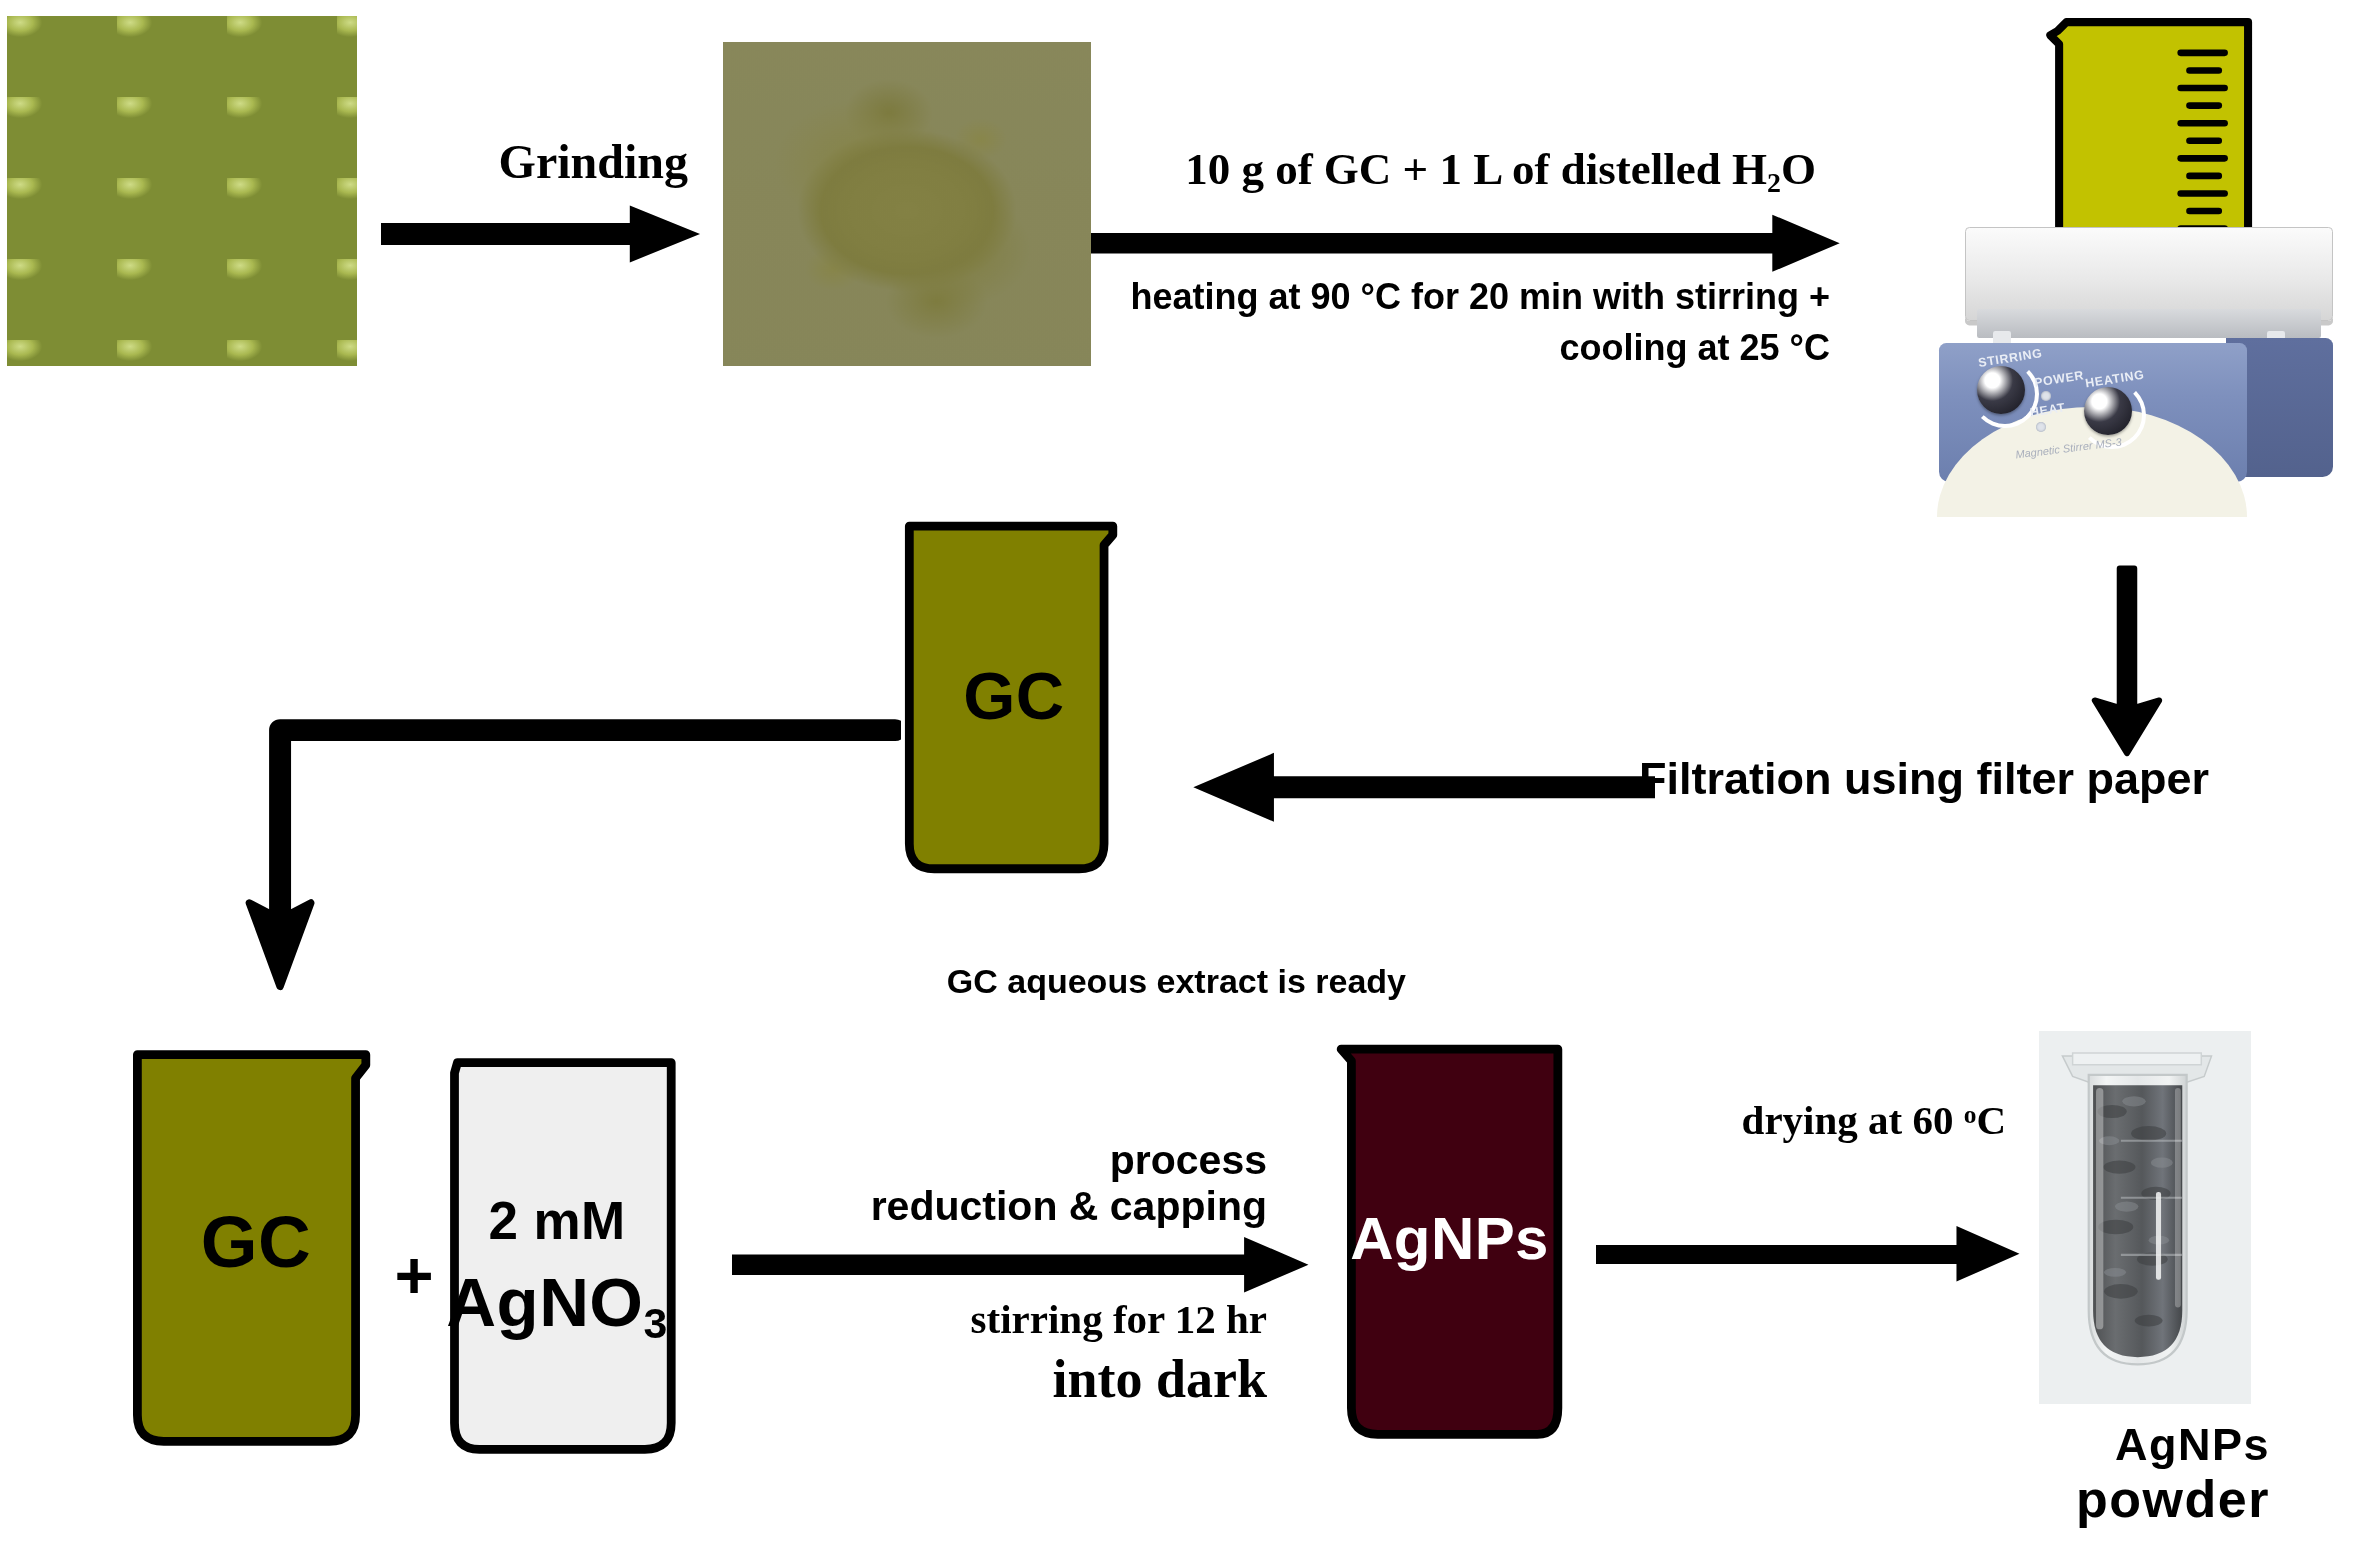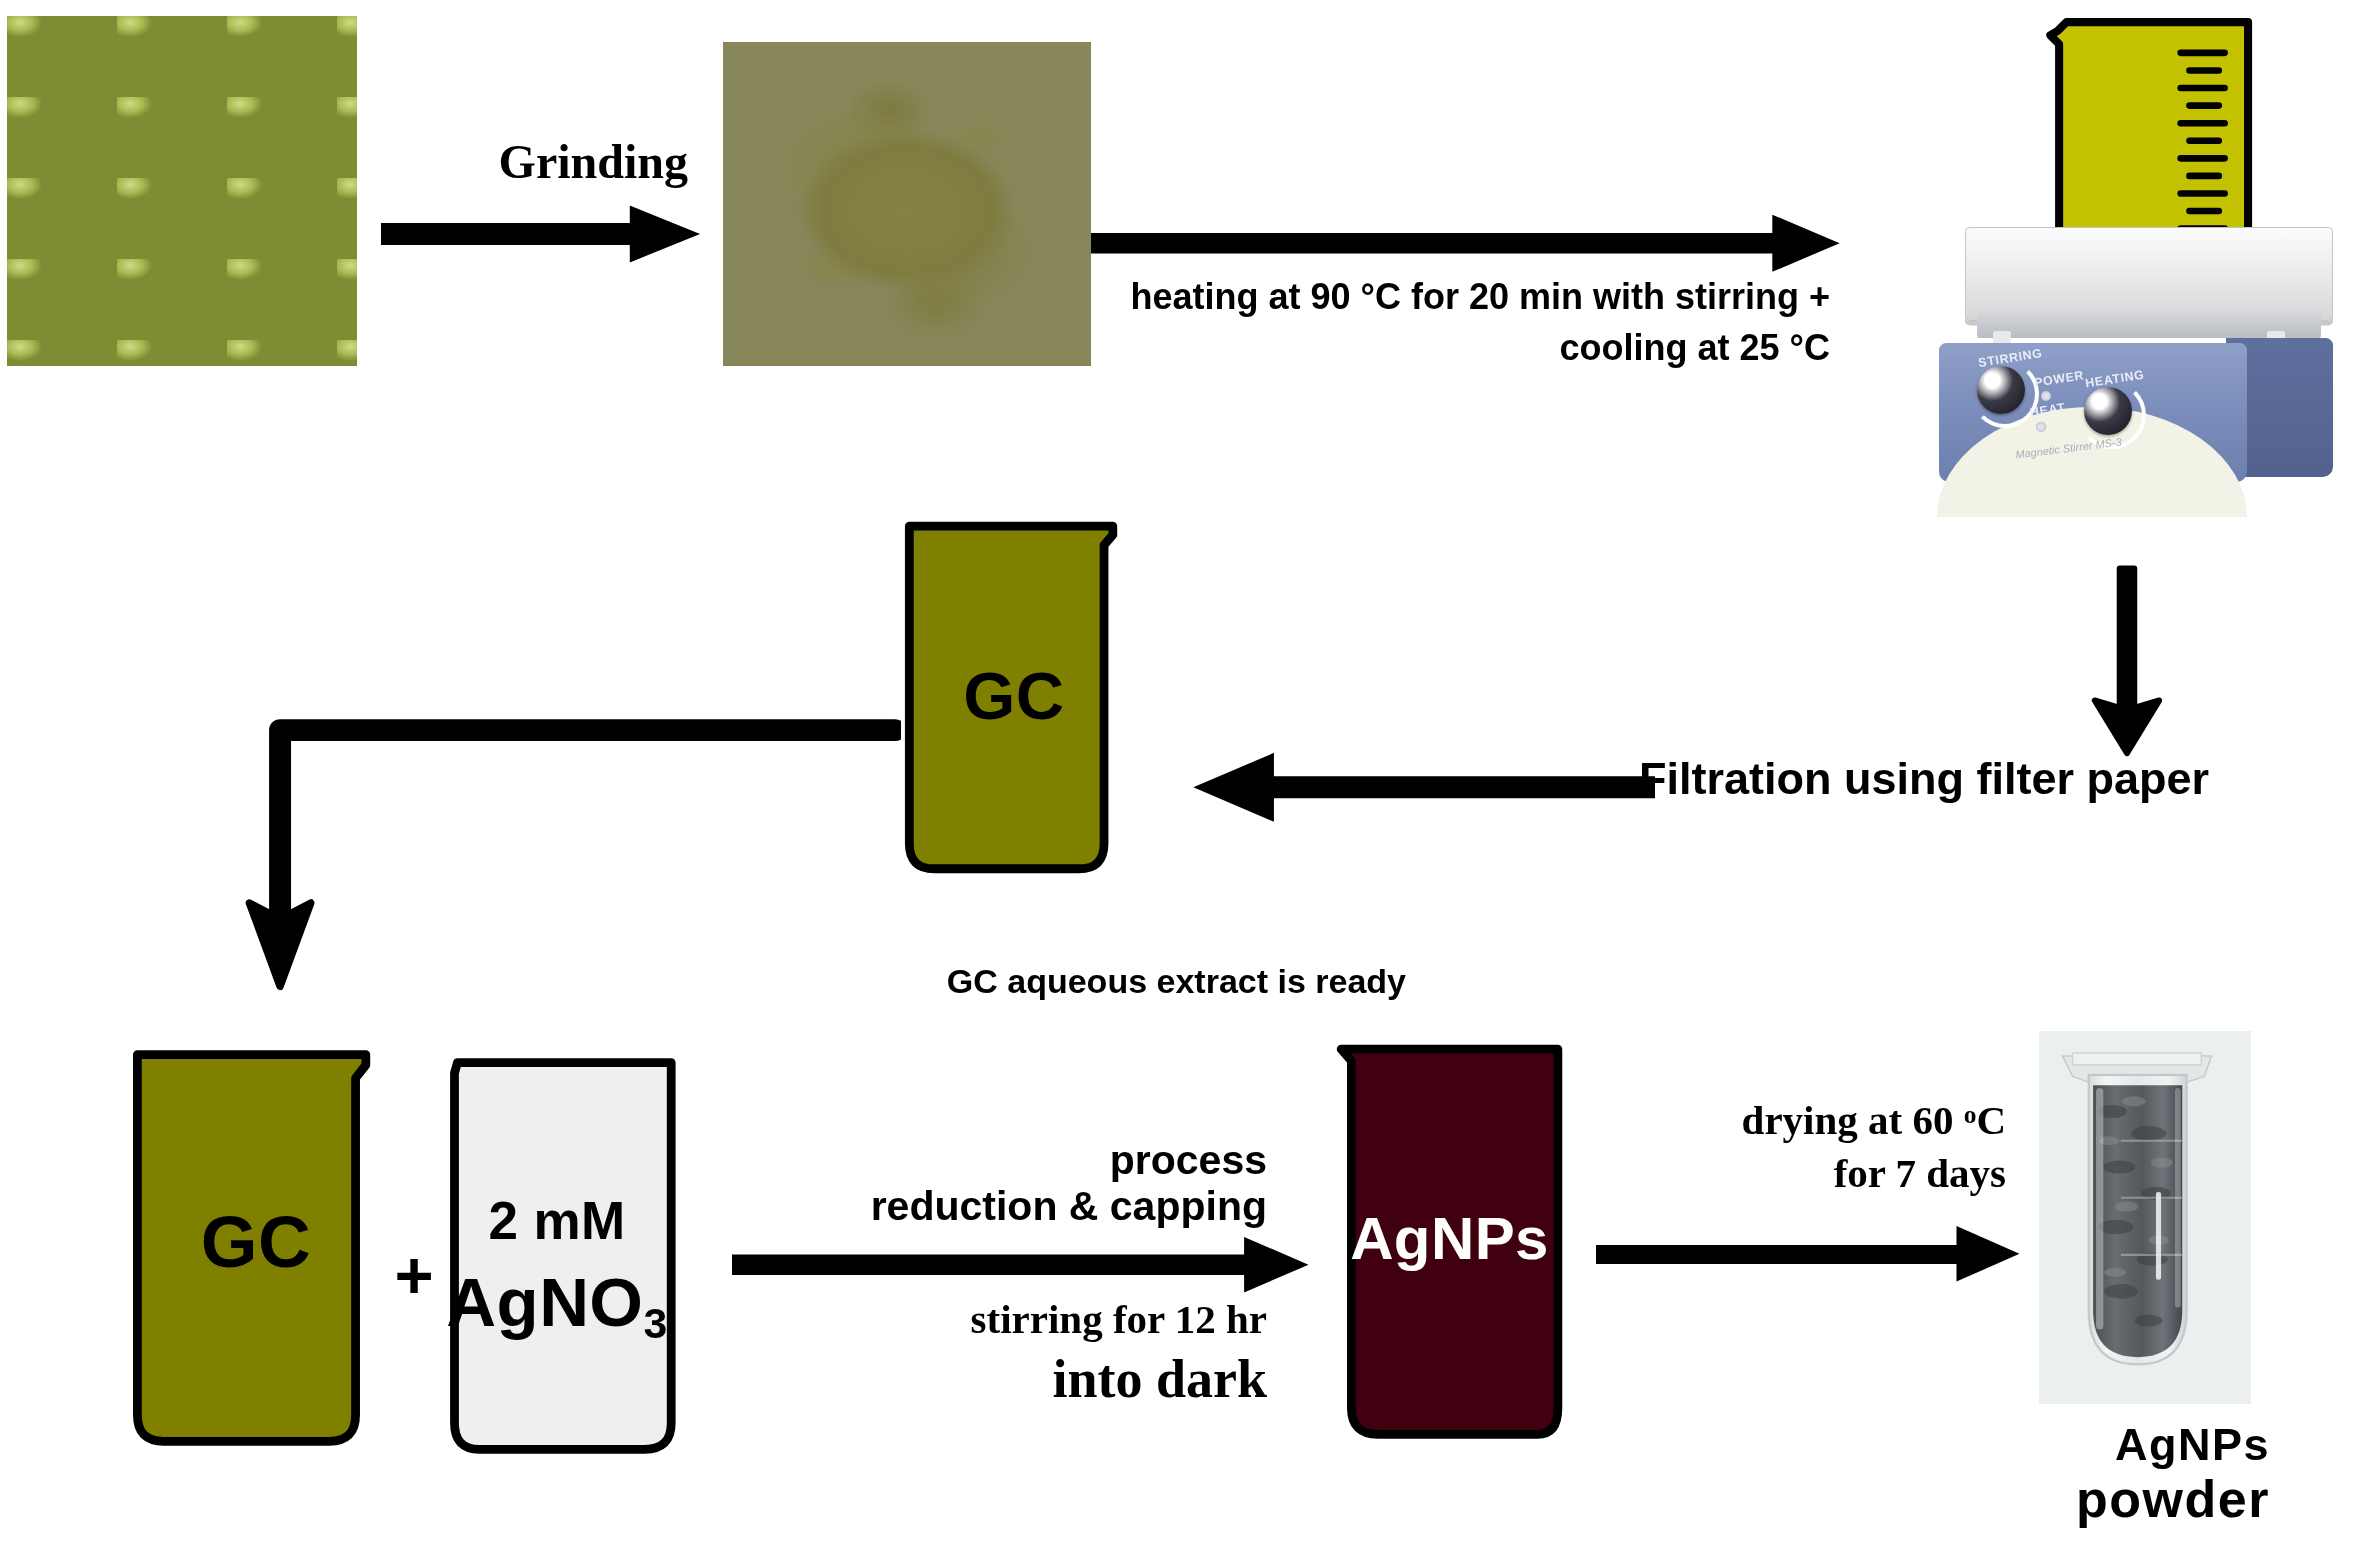--- a/index.html
+++ b/index.html
@@ -154,20 +154,25 @@
   <div class="abs arrow" style="left:381px;top:201px;width:322px;height:66px;">
     <svg viewBox="0 0 440 90" xmlns="http://www.w3.org/2000/svg">
       <path d="M0,30 L340,30 L340,6 L436,45 L340,84 L340,60 L0,60 Z" fill="#000"></path>
     </svg>
   </div>
 
   <div class="photo powder" style="left:723px;top:42px;width:368px;height:324px;">
     <div class="powder-grain"></div>
   </div>
 
+  <div class="abs" style="left:1113px;top:144px;width:703px;">
+    <div class="serif bold lbl ctr nowrap" style="font-size:45px;">
+      <span>10 g of GC + 1 L of distelled H</span><sub>2</sub><span>O</span>
+    </div>
+  </div>
   <div class="abs arrow" style="left:1091px;top:211px;width:751px;height:64px;">
     <svg viewBox="0 0 1025 88" xmlns="http://www.w3.org/2000/svg">
       <path d="M0,30 L930,30 L930,5 L1022,44 L930,83 L930,58 L0,58 Z" fill="#000"></path>
     </svg>
   </div>
   <div class="abs" style="left:1098px;top:277px;width:732px;">
     <div class="sans bold lbl ctr nowrap" style="font-size:36px;">heating at 90 °C for 20 min with stirring +</div>
     <div class="sans bold lbl ctr nowrap" style="font-size:36px;margin-top:10.3px;">cooling at 25 °C</div>
   </div>
 
@@ -285,21 +290,20 @@
     <svg viewBox="0 0 340 560" xmlns="http://www.w3.org/2000/svg">
       <path d="M22,18 L36,34 L36,508 Q36,544 72,544 L290,544 Q318,544 318,508 L318,18 Z" fill="#400010" stroke="#000" stroke-width="12" stroke-linejoin="round"></path>
     </svg>
     <div class="beaker-label sans bold" style="top:168px;font-size:60px;color:#ffffff;">AgNPs</div>
   </div>
 
   <div class="abs" style="left:1596px;top:1098px;width:410px;">
     <div class="serif bold lbl ctr nowrap" style="font-size:41px;">
       <span>drying at 60 </span><sup>o</sup><span>C</span>
     </div>
-    <div class="serif bold lbl ctr nowrap" style="font-size:41px;margin-top:7.3px;">for 7 days</div>
   </div>
   <div class="abs arrow" style="left:1596px;top:1223px;width:425px;height:62px;">
     <svg viewBox="0 0 580 84" xmlns="http://www.w3.org/2000/svg">
       <path d="M0,30 L492,30 L492,4 L578,42 L492,80 L492,56 L0,56 Z" fill="#000"></path>
     </svg>
   </div>
 
   <div class="photo tube-photo" style="left:2039px;top:1031px;width:212px;height:373px;">
     <svg viewBox="0 0 290 510" xmlns="http://www.w3.org/2000/svg" style="width:100%;height:100%;">
       <defs>

